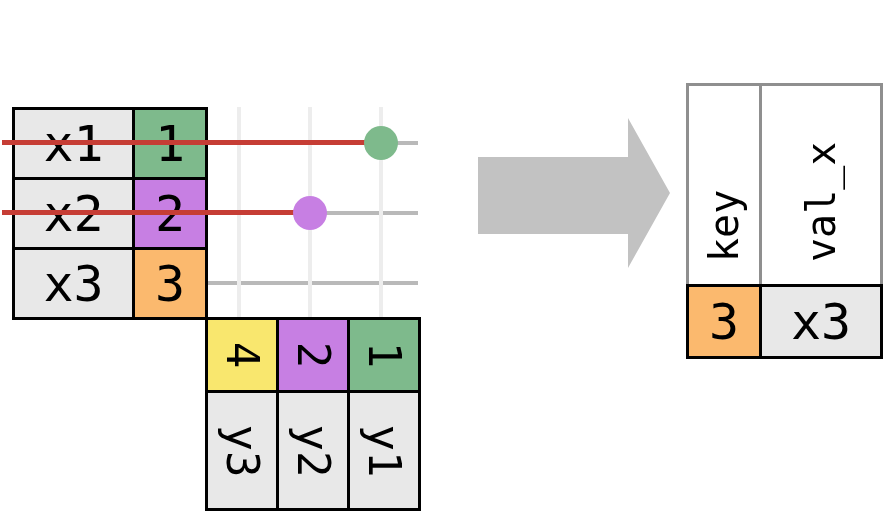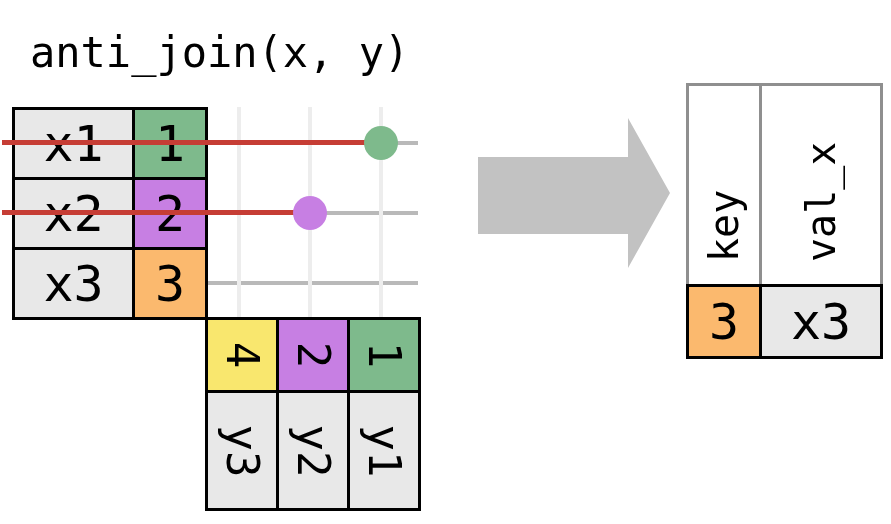--- a/index.html
+++ b/index.html
@@ -59,21 +59,20 @@
 <div id="stage">
 
   <div class="hline h1" style="background-color: rgb(185, 185, 185);"></div>
   <div class="hline h2" style="background-color: rgb(185, 185, 185);"></div>
   <div class="hline h3" style="background-color: rgb(185, 185, 185);"></div>
 
   <div class="vline v1" style="background-color: rgb(237, 237, 237);"></div>
   <div class="vline v2" style="background-color: rgb(237, 237, 237);"></div>
   <div class="vline v3" style="background-color: rgb(237, 237, 237);"></div>
 
-  <div class="title">anti_join(x, y)</div>
 
   <div class="cell xc1 xr1" style="background-color: rgb(232, 232, 232);">
       <span>x1</span>
     </div>
   <div class="cell xc2 xr1" style="background-color: rgb(126, 186, 140);">
       <span>1</span>
     </div>
   <div class="cell xc1 xr2" style="background-color: rgb(232, 232, 232);">
       <span>x2</span>
     </div>

